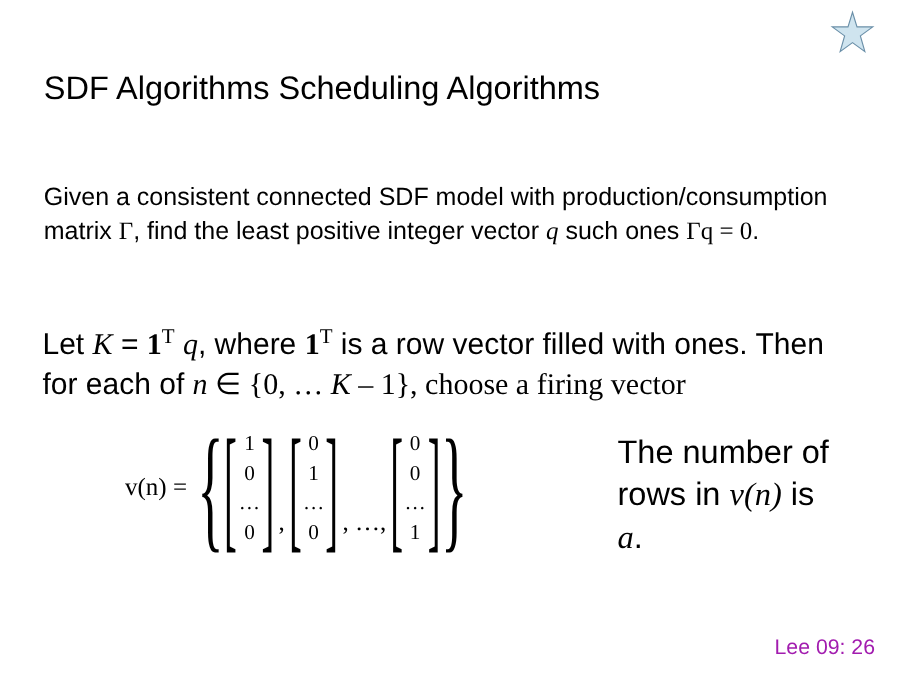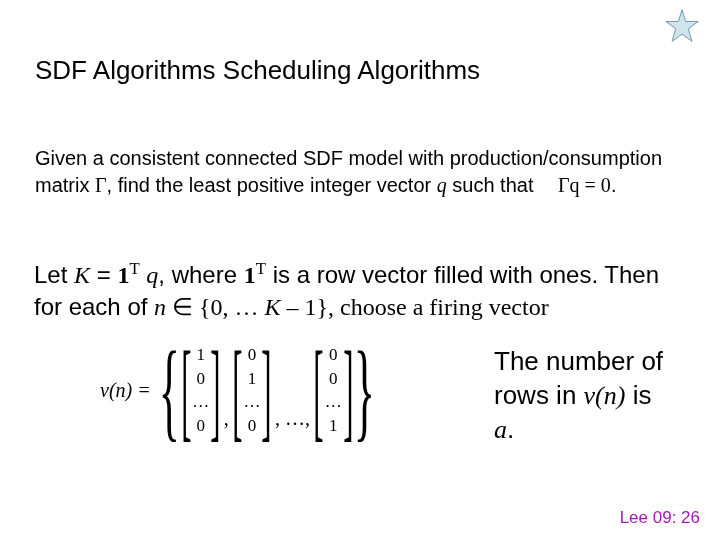--- a/index.html
+++ b/index.html
@@ -50,21 +50,21 @@
     position: absolute;
     top: 325px;
     left: 100px;
     width: 410px;
     height: 130px;
     display: flex;
     align-items: center;
     font-family: 'Times New Roman', serif;
     font-size: 20px;
   }
-  .vn { font-style: italic; padding-right: 6px; }
+  .vn { padding-right: 6px; }
   .brace-set {
     display: flex;
     align-items: center;
     gap: 2px;
   }
   .bigbrace {
     font-size: 110px;
     line-height: 0.8;
     font-weight: 100;
     transform: scaleX(0.4);
@@ -97,35 +97,35 @@
     line-height: 1.3;
   }
   .footer {
     position: absolute;
     bottom: 12px;
     right: 20px;
     font-size: 17px;
     color: #a21caf;
   }
   .gamma { font-family: 'Times New Roman', serif; }
-  .eqinline { font-family: 'Times New Roman', serif; margin-left: 19px; }
+  .eqinline { font-family: 'Times New Roman', serif; }
 </style>
 </head>
 <body>
 
 <div class="star">
   <svg viewBox="0 0 40 40" width="36" height="36">
     <polygon points="20,2 24,15 38,15 27,23 31,37 20,29 9,37 13,23 2,15 16,15" fill="#cfe4ef" stroke="#6a8fa8" stroke-width="1"></polygon>
   </svg>
 </div>
 
 <h1 class="title">SDF Algorithms Scheduling Algorithms</h1>
 
 <p class="para1">
-  <span>Given a consistent connected SDF model with production/consumption matrix </span><span class="gamma">Γ</span><span>, find the least positive integer vector </span><span class="italic-serif">q</span><span> such that </span><span class="eqinline">Γq = 0</span><span>.</span>
+  <span>Given a consistent connected SDF model with production/consumption matrix </span><span class="gamma">Γ</span><span>, find the least positive integer vector </span><span class="italic-serif">q</span><span> such ones </span><span class="eqinline">Γq = 0</span><span>.</span>
 </p>
 
 <p class="para2">
   <span>Let </span><span class="italic-serif">K</span><span> = </span><span class="serif bold">1</span><span class="serif sup">T</span><span> </span><span class="italic-serif">q</span><span>, where </span><span class="serif bold">1</span><span class="serif sup">T</span><span> is a row vector filled with ones. Then for each of </span><span class="italic-serif">n</span><span class="serif"> ∈ {0, … </span><span class="italic-serif">K</span><span class="serif"> – 1}, choose a firing vector</span>
 </p>
 
 <div class="eq-area">
   <span class="vn">v(n) = </span>
   <div class="brace-set">
     <span class="bigbrace">{</span>

